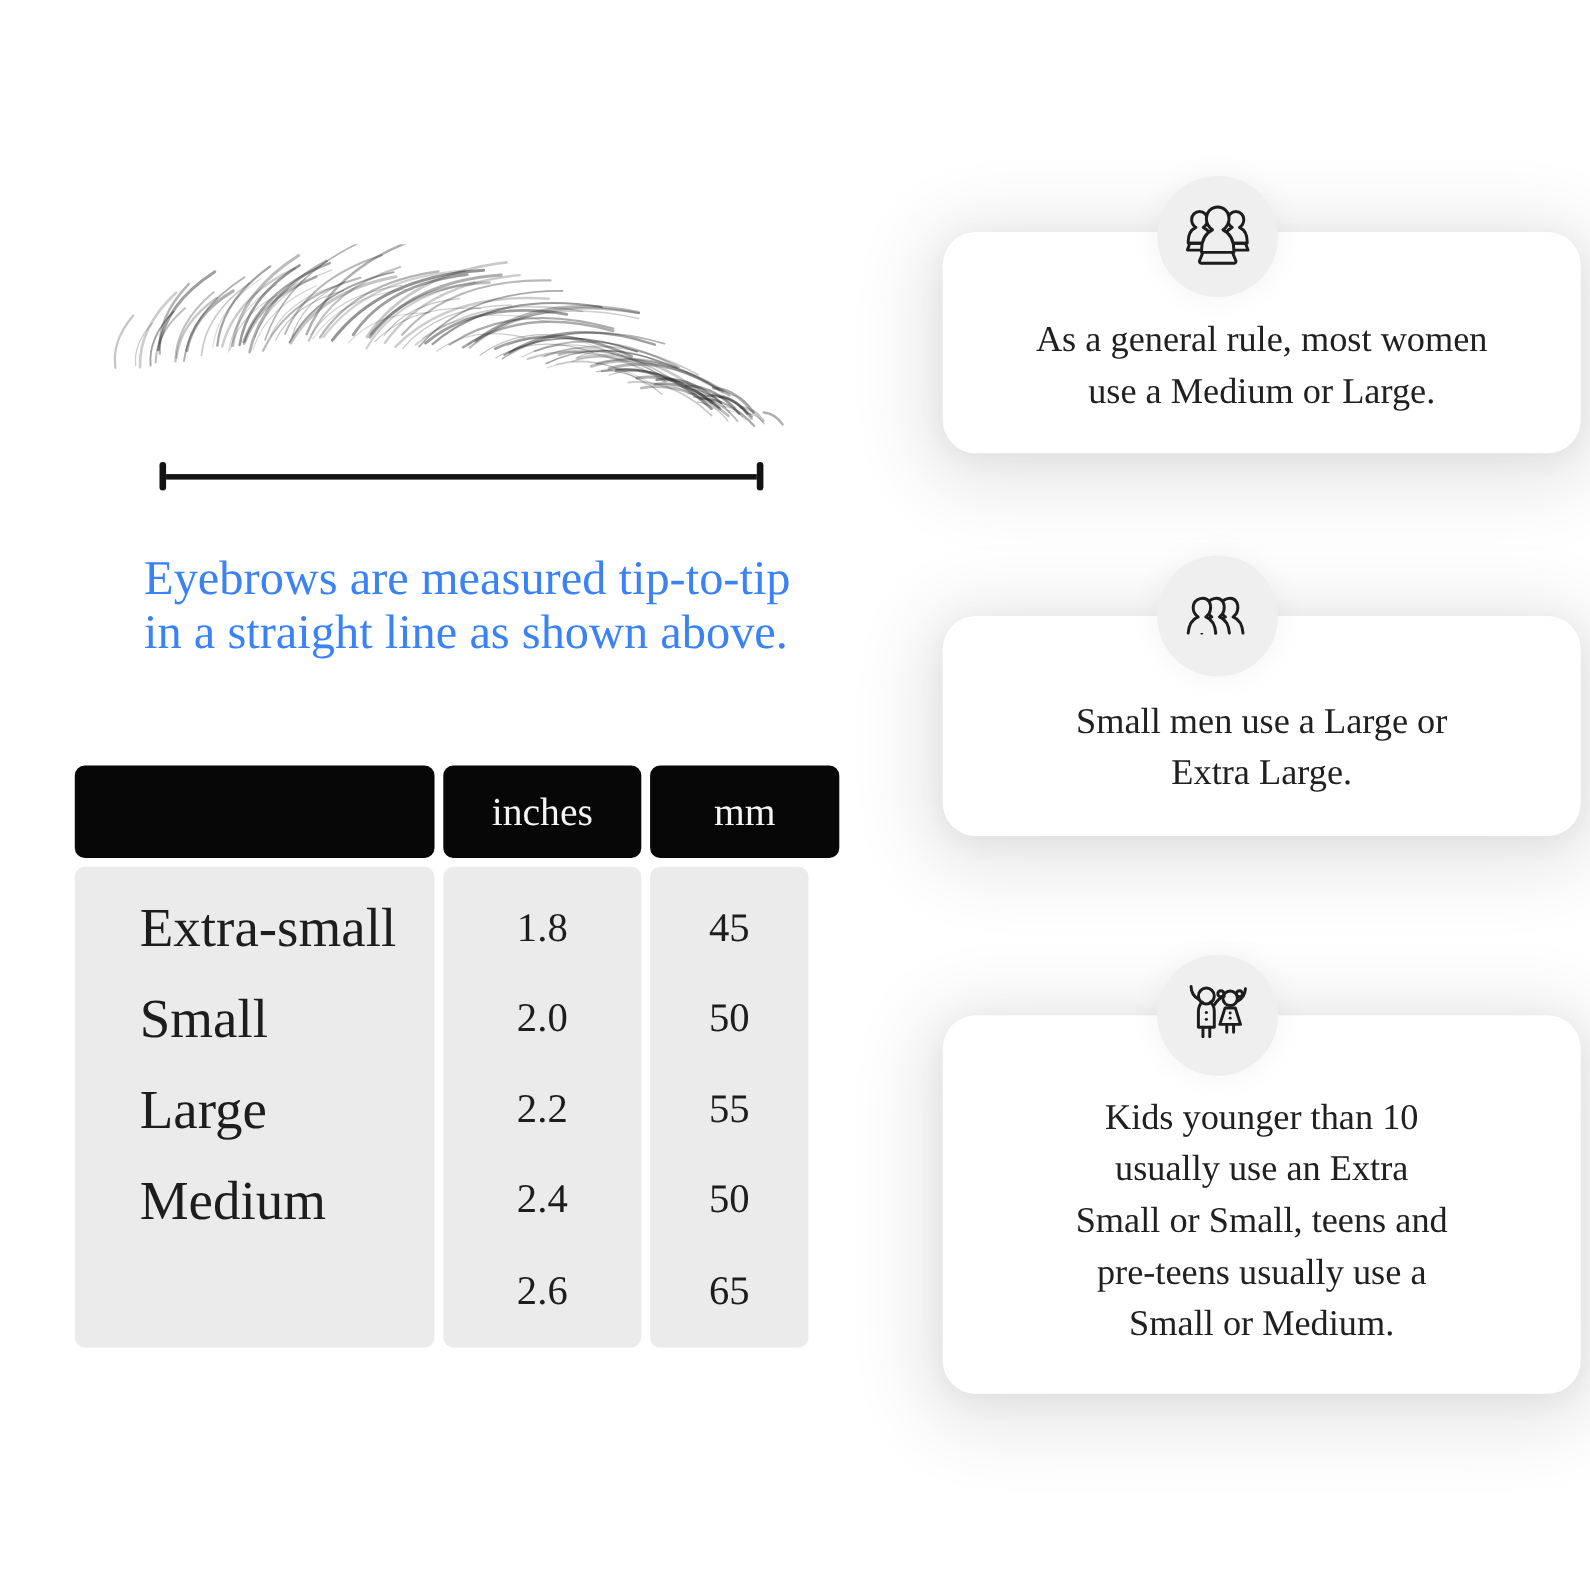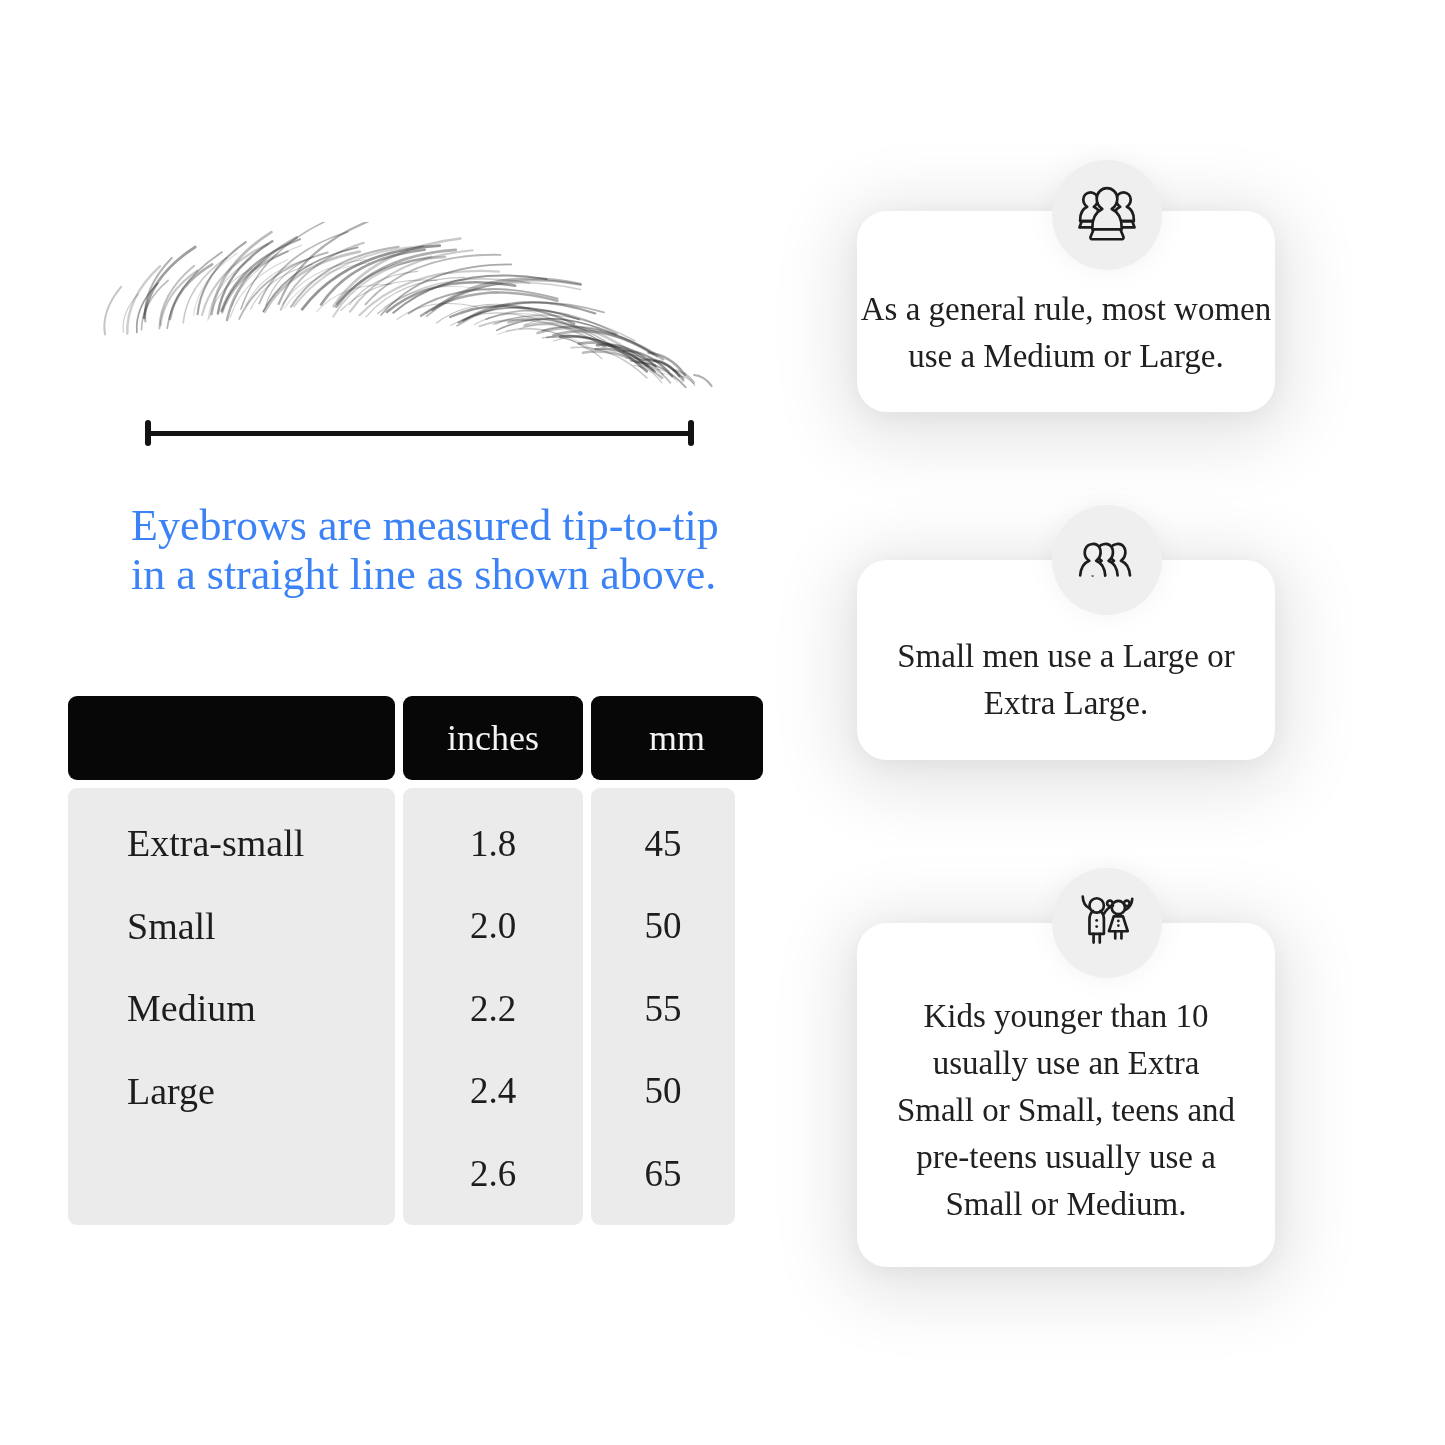--- a/index.html
+++ b/index.html
@@ -39,34 +39,34 @@
   .tbody{display:flex;gap:8px;margin-top:8px;height:437px;}
   .tcol{
     background:#ebebeb;border-radius:9px;
     display:flex;flex-direction:column;padding-top:14px;box-sizing:border-box;
   }
   .tcol.c1{width:327px;}
   .tcol.c2{width:180px;}
   .tcol.c3{width:144px;}
   .tcell{
     height:82.5px;display:flex;align-items:center;
-    font-size:38px;color:#1d1d1d;
+    font-size:50px;color:#1d1d1d;
   }
   .tcol.c1 .tcell{padding-left:59px;}
   .tcol.c2 .tcell,.tcol.c3 .tcell{justify-content:center;font-size:37px;}
 
   
   .card{
     background:#ffffff;border-radius:30px;
     box-shadow:0 4px 26px rgba(0,0,0,.05), 0 12px 70px 18px rgba(0,0,0,.10);
     box-sizing:border-box;
     display:flex;flex-direction:column;align-items:center;
     text-align:center;
     font-size:33px;line-height:47px;color:#202020;
-    left:857px;width:418px;
+    left:857px;width:580px;
   }
   .icon-circle{
     left:1052px;width:110px;height:110px;border-radius:50%;
     background:#f0efef;
     box-shadow:0 0 30px rgba(0,0,0,.05);
     display:flex;align-items:center;justify-content:center;
     z-index:3;
   }
   #card-1{top:211px;height:201px;padding-top:75px;}
   #circle-1{top:160px;}
@@ -213,22 +213,22 @@
 <div class="abs size-table">
   <div class="thead">
     <div class="th c1"></div>
     <div class="th c2">inches</div>
     <div class="th c3">mm</div>
   </div>
   <div class="tbody">
     <div class="tcol c1">
       <div class="tcell">Extra-small</div>
       <div class="tcell">Small</div>
+      <div class="tcell">Large</div>
       <div class="tcell">Medium</div>
-      <div class="tcell">Large</div>
     </div>
     <div class="tcol c2">
       <div class="tcell">1.8</div>
       <div class="tcell">2.0</div>
       <div class="tcell">2.2</div>
       <div class="tcell">2.4</div>
       <div class="tcell">2.6</div>
     </div>
     <div class="tcol c3">
       <div class="tcell">45</div>

